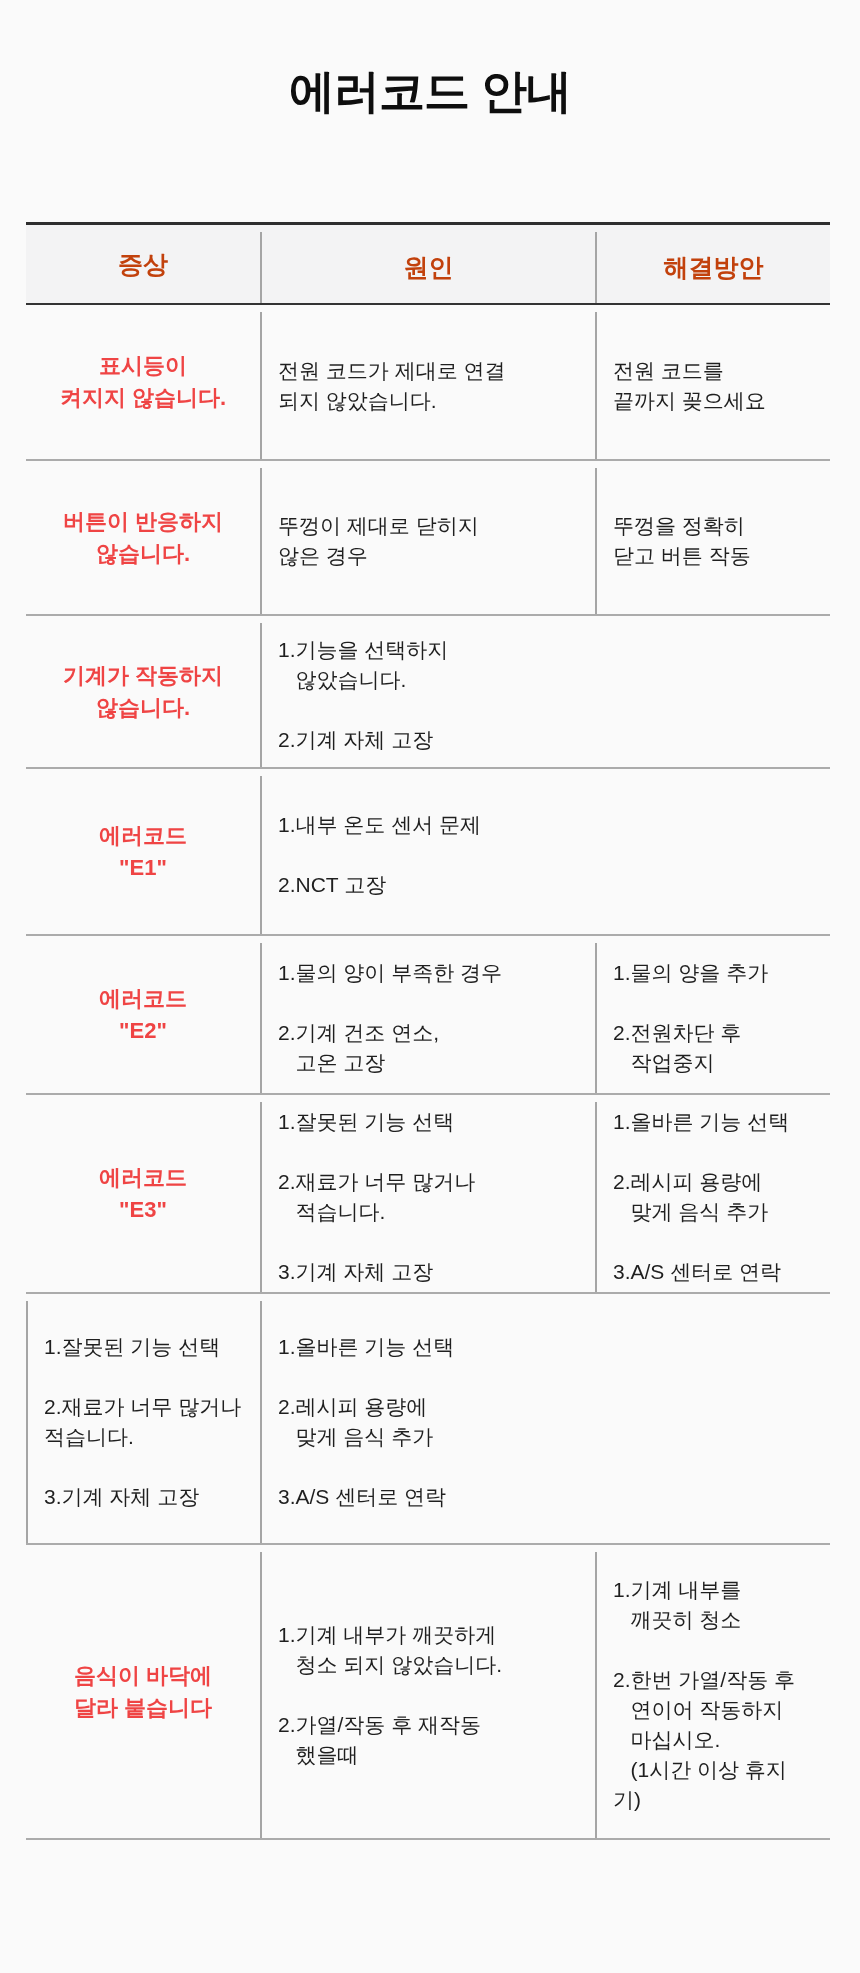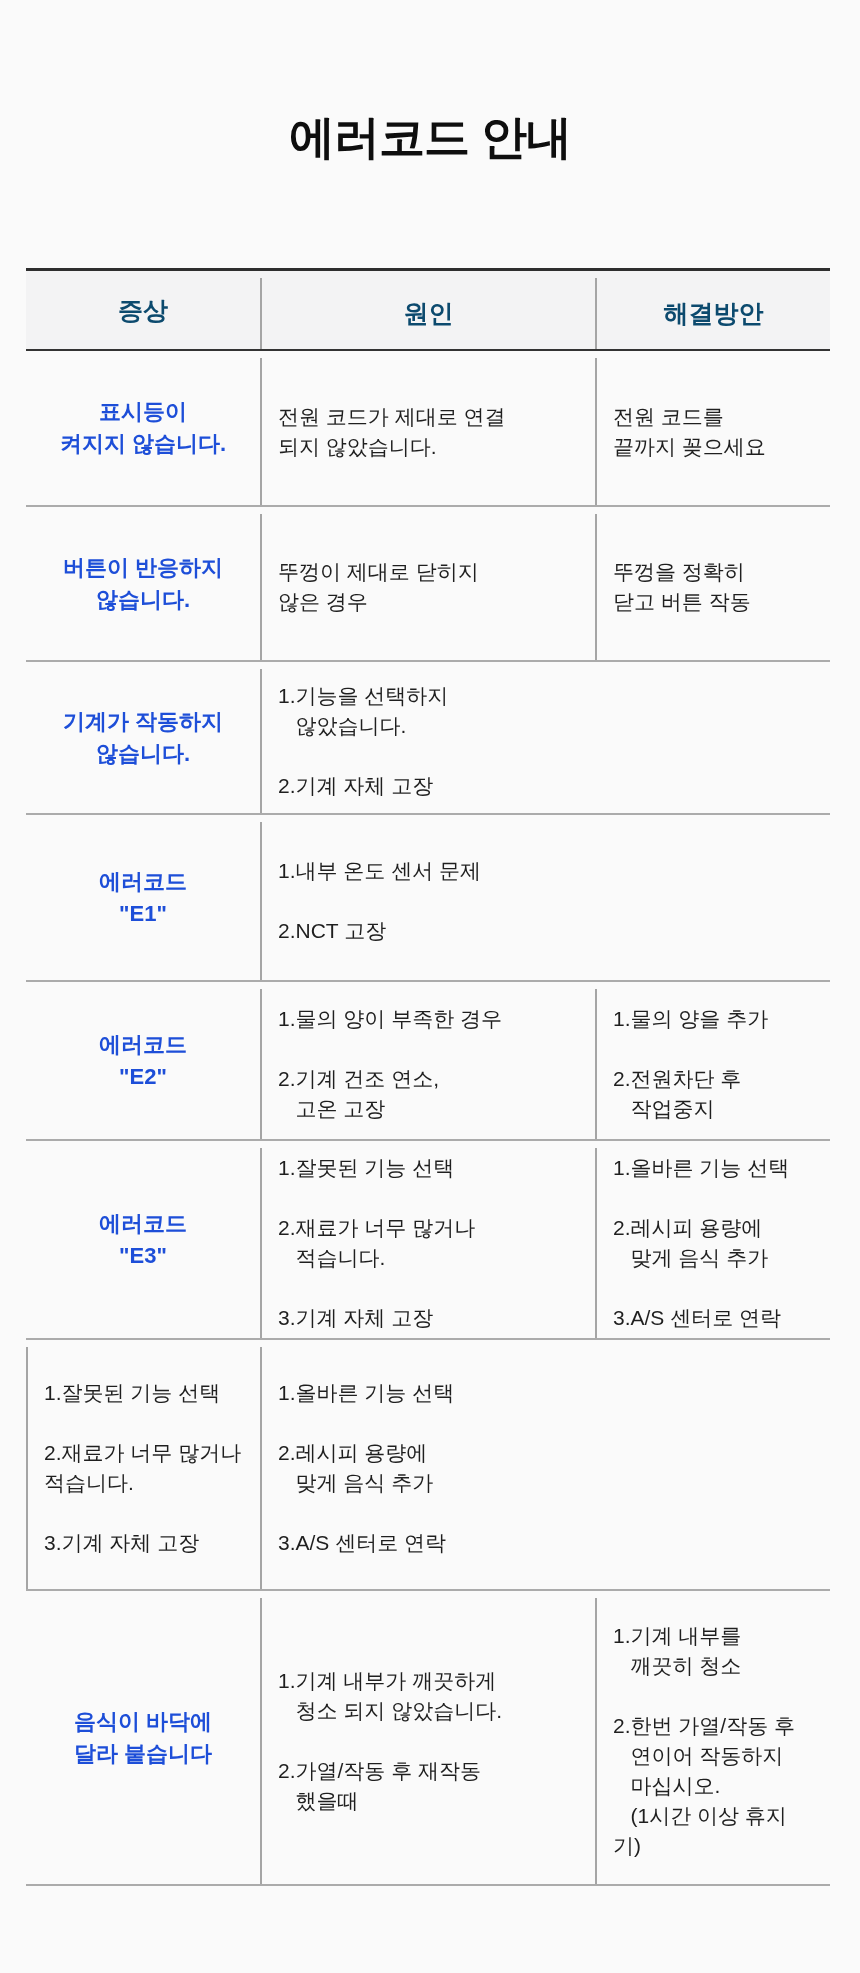--- a/index.html
+++ b/index.html
@@ -10,21 +10,21 @@
   body {
     width: 860px;
     height: 1973px;
     overflow: hidden;
     font-family: "Liberation Sans", "DejaVu Sans", sans-serif;
     color: #1c1c1c;
     position: relative;
   }
   .title {
     margin: 0;
-    padding-top: 110px;
+    padding-top: 64px;
     text-align: center;
     font-size: 46px;
     line-height: 54px;
     font-weight: 800;
     letter-spacing: -1px;
     color: #0e0e0e;
   }
   .table {
     margin: 104px 0 0 26px;
     width: 804px;
@@ -39,21 +39,21 @@
     box-sizing: border-box;
     background: #f3f3f4;
     border-bottom: 2px solid #333333;
   }
   .t-hcell {
     display: flex;
     align-items: center;
     justify-content: center;
     font-size: 25px;
     font-weight: 700;
-    color: #0c4a6e;
+    color: #c2410c;
   }
   .t-hcell.c2, .t-hcell.c3,
   .t-cell.c2, .t-cell.c3 {
     border-left: 2px solid #a5a5a5;
     margin-top: 7px;
   }
   .t-row {
     box-sizing: border-box;
     border-bottom: 2px solid #ababab;
   }
@@ -79,21 +79,21 @@
     color: #1f1f1f;
   }
   .t-cell.c1 {
     justify-content: center;
   }
   .t-cell.c1 .cell-text {
     text-align: center;
     font-weight: 700;
     font-size: 22px;
     line-height: 32px;
-    color: #1d4ed8;
+    color: #ef4444;
   }
   .t-cell.c2, .t-cell.c3 {
     justify-content: flex-start;
     padding-left: 16px;
     padding-right: 16px;
   }
 </style>
 </head>
 <body>
 

